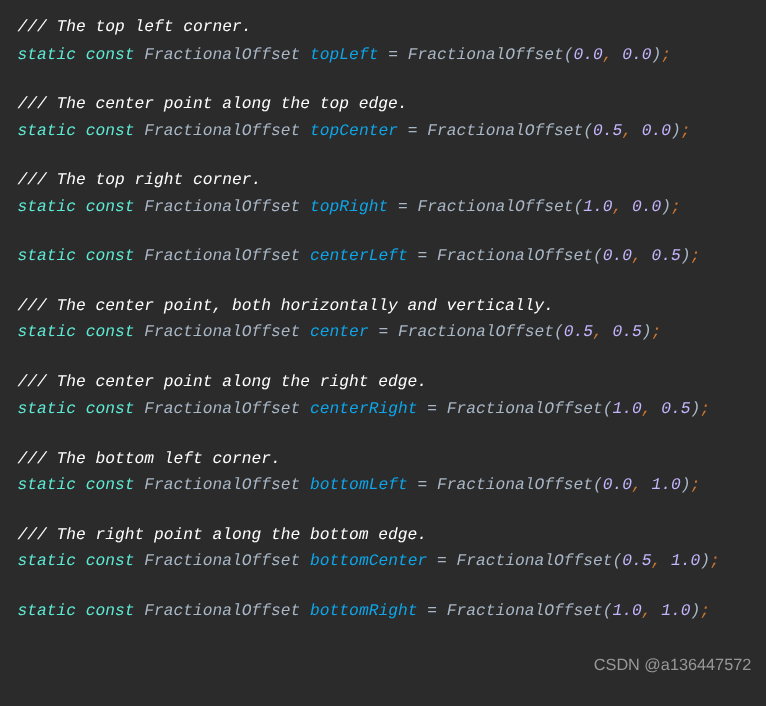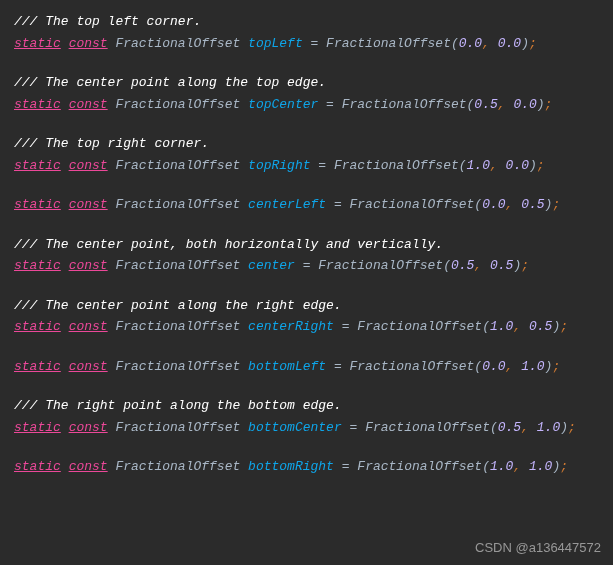--- a/index.html
+++ b/index.html
@@ -19,32 +19,32 @@
       position: relative;
     }
     .line {
       white-space: pre;
       margin-bottom: 2px;
     }
     .blank {
       height: 18px;
     }
     .comment { color: #ffffff; }
-    .keyword { color: #ec4899; text-decoration: underline; }
+    .keyword { color: #5eead4; }
     .type { color: #a9b7c6; }
     .identifier { color: #0ea5e9; }
     .equals { color: #a9b7c6; }
     .classname { color: #a9b7c6; }
     .paren { color: #a9b7c6; }
     .number { color: #c4b5fd; }
     .comma { color: #cc7832; }
     .semi { color: #cc7832; }
     .watermark {
       position: absolute;
-      bottom: 8px;
+      bottom: 24px;
       right: 12px;
       color: #aaa;
       font-style: normal;
       font-size: 13px;
       font-family: sans-serif;
       opacity: 0.85;
     }
   </style>
 </head>
 <body>
@@ -60,20 +60,21 @@
     <div class="line"><span class="keyword">static</span><span> </span><span class="keyword">const</span><span> </span><span class="type">FractionalOffset</span><span> </span><span class="identifier">topRight</span><span class="equals"> = </span><span class="classname">FractionalOffset</span><span class="paren">(</span><span class="number">1.0</span><span class="comma">, </span><span class="number">0.0</span><span class="paren">)</span><span class="semi">;</span></div>
     <div class="blank"></div>
     <div class="line"><span class="keyword">static</span><span> </span><span class="keyword">const</span><span> </span><span class="type">FractionalOffset</span><span> </span><span class="identifier">centerLeft</span><span class="equals"> = </span><span class="classname">FractionalOffset</span><span class="paren">(</span><span class="number">0.0</span><span class="comma">, </span><span class="number">0.5</span><span class="paren">)</span><span class="semi">;</span></div>
     <div class="blank"></div>
     <div class="line"><span class="comment">/// The center point, both horizontally and vertically.</span></div>
     <div class="line"><span class="keyword">static</span><span> </span><span class="keyword">const</span><span> </span><span class="type">FractionalOffset</span><span> </span><span class="identifier">center</span><span class="equals"> = </span><span class="classname">FractionalOffset</span><span class="paren">(</span><span class="number">0.5</span><span class="comma">, </span><span class="number">0.5</span><span class="paren">)</span><span class="semi">;</span></div>
     <div class="blank"></div>
     <div class="line"><span class="comment">/// The center point along the right edge.</span></div>
     <div class="line"><span class="keyword">static</span><span> </span><span class="keyword">const</span><span> </span><span class="type">FractionalOffset</span><span> </span><span class="identifier">centerRight</span><span class="equals"> = </span><span class="classname">FractionalOffset</span><span class="paren">(</span><span class="number">1.0</span><span class="comma">, </span><span class="number">0.5</span><span class="paren">)</span><span class="semi">;</span></div>
     <div class="blank"></div>
+    <div class="line"><span class="comment">/// The bottom left corner.</span></div>
     <div class="line"><span class="keyword">static</span><span> </span><span class="keyword">const</span><span> </span><span class="type">FractionalOffset</span><span> </span><span class="identifier">bottomLeft</span><span class="equals"> = </span><span class="classname">FractionalOffset</span><span class="paren">(</span><span class="number">0.0</span><span class="comma">, </span><span class="number">1.0</span><span class="paren">)</span><span class="semi">;</span></div>
     <div class="blank"></div>
     <div class="line"><span class="comment">/// The right point along the bottom edge.</span></div>
     <div class="line"><span class="keyword">static</span><span> </span><span class="keyword">const</span><span> </span><span class="type">FractionalOffset</span><span> </span><span class="identifier">bottomCenter</span><span class="equals"> = </span><span class="classname">FractionalOffset</span><span class="paren">(</span><span class="number">0.5</span><span class="comma">, </span><span class="number">1.0</span><span class="paren">)</span><span class="semi">;</span></div>
     <div class="blank"></div>
     <div class="line"><span class="keyword">static</span><span> </span><span class="keyword">const</span><span> </span><span class="type">FractionalOffset</span><span> </span><span class="identifier">bottomRight</span><span class="equals"> = </span><span class="classname">FractionalOffset</span><span class="paren">(</span><span class="number">1.0</span><span class="comma">, </span><span class="number">1.0</span><span class="paren">)</span><span class="semi">;</span></div>
   </div>
 <div class="watermark">CSDN @a136447572</div>
 
 </body></html>

